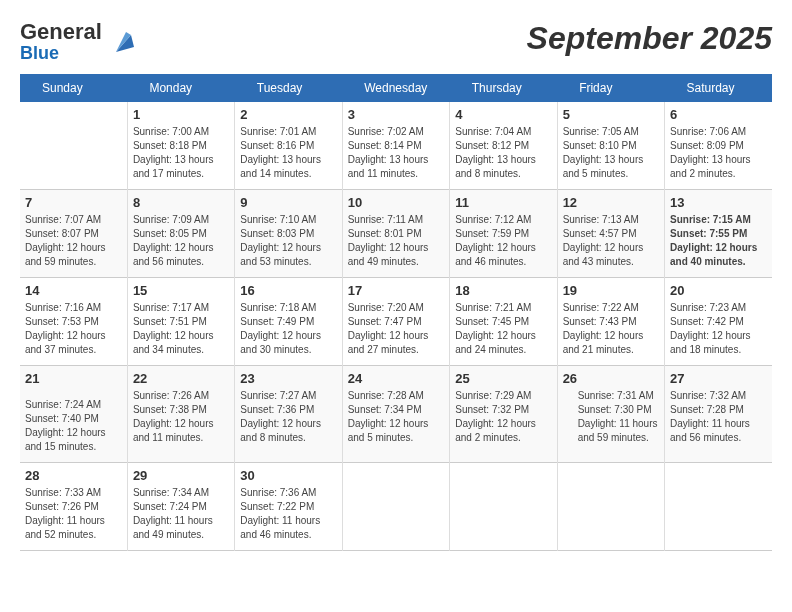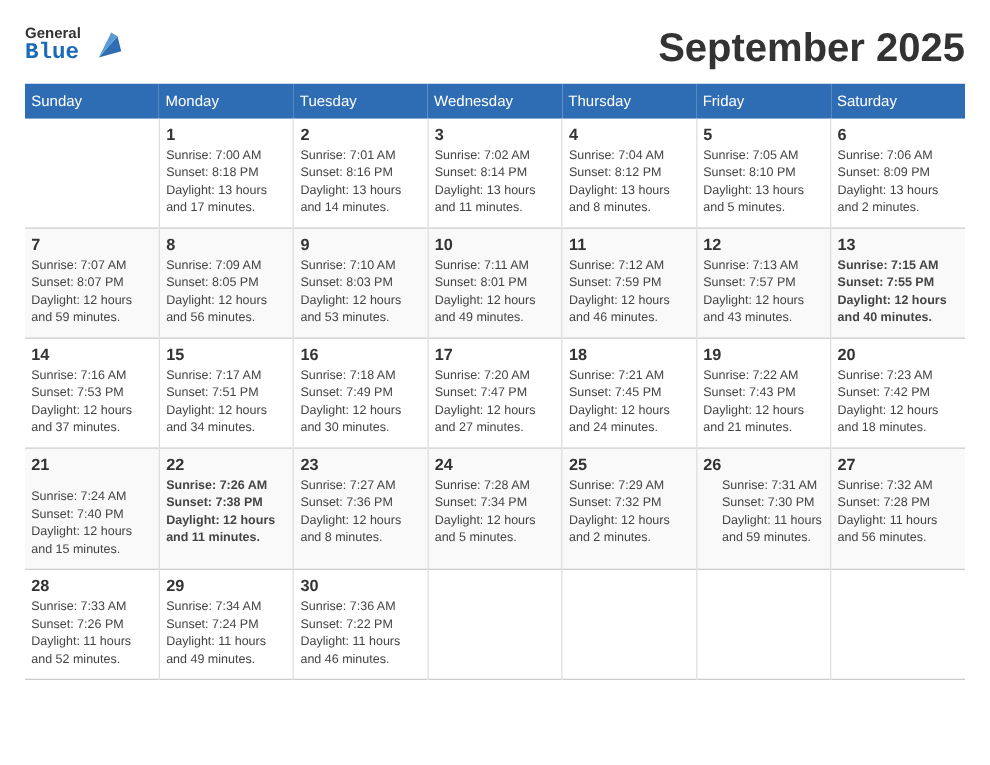--- a/index.html
+++ b/index.html
@@ -19,55 +19,55 @@
     .logo {
       display: flex;
       align-items: center;
     }
     .logo-text {
       display: flex;
       flex-direction: column;
       line-height: 1.1;
     }
     .logo-general {
-      font-size: 12px;
+      font-size: 22px;
       font-weight: bold;
       color: #333;
     }
     .logo-blue {
       font-size: 18px;
       font-weight: bold;
       color: #1a6bb5;
-      font-family: Liberation Mono, monospace;
     }
     .logo-icon {
       width: 30px;
       height: 30px;
       margin-left: 4px;
     }
     .title-block {
+      font-style: italic;
     }
     .month-title {
       font-size: 32px;
       font-weight: bold;
       color: #333;
     }
     .location {
       font-size: 14px;
       color: #555;
     }
     table {
       width: 100%;
       border-collapse: collapse;
       font-size: 11px;
     }
     thead tr th {
       background-color: #2e6db4;
       color: #fff;
-      padding: 7px 5px;
+      padding: 7px 22px;
       text-align: left;
       font-size: 12px;
       font-weight: normal;
     }
     tbody tr {
       border-bottom: 1px solid #ccc;
     }
     tbody tr td {
       vertical-align: top;
       padding: 5px 5px 8px 5px;
@@ -205,21 +205,21 @@
         <td>
           <span class="day-num">11</span>
           <div class="day-info" style="white-space: pre-line;">Sunrise: 7:12 AM
 Sunset: 7:59 PM
 Daylight: 12 hours
 and 46 minutes.</div>
         </td>
         <td>
           <span class="day-num">12</span>
           <div class="day-info" style="white-space: pre-line;">Sunrise: 7:13 AM
-Sunset: 7:57 PM
+Sunset: 4:57 PM
 Daylight: 12 hours
 and 43 minutes.</div>
         </td>
         <td>
           <span class="day-num">13</span>
           <div class="day-info" style="white-space: pre-line; font-weight: bold;">Sunrise: 7:15 AM
 Sunset: 7:55 PM
 Daylight: 12 hours
 and 40 minutes.</div>
         </td>
@@ -278,21 +278,21 @@
       <tr class="row-bg-even">
         <td>
           <span class="day-num">21</span>
           <div class="day-info" style="white-space: pre-line; margin-top: 12px;">Sunrise: 7:24 AM
 Sunset: 7:40 PM
 Daylight: 12 hours
 and 15 minutes.</div>
         </td>
         <td>
           <span class="day-num">22</span>
-          <div class="day-info" style="white-space: pre-line; font-weight: bold;">Sunrise: 7:26 AM
+          <div class="day-info" style="white-space: pre-line;">Sunrise: 7:26 AM
 Sunset: 7:38 PM
 Daylight: 12 hours
 and 11 minutes.</div>
         </td>
         <td>
           <span class="day-num">23</span>
           <div class="day-info" style="white-space: pre-line;">Sunrise: 7:27 AM
 Sunset: 7:36 PM
 Daylight: 12 hours
 and 8 minutes.</div>

